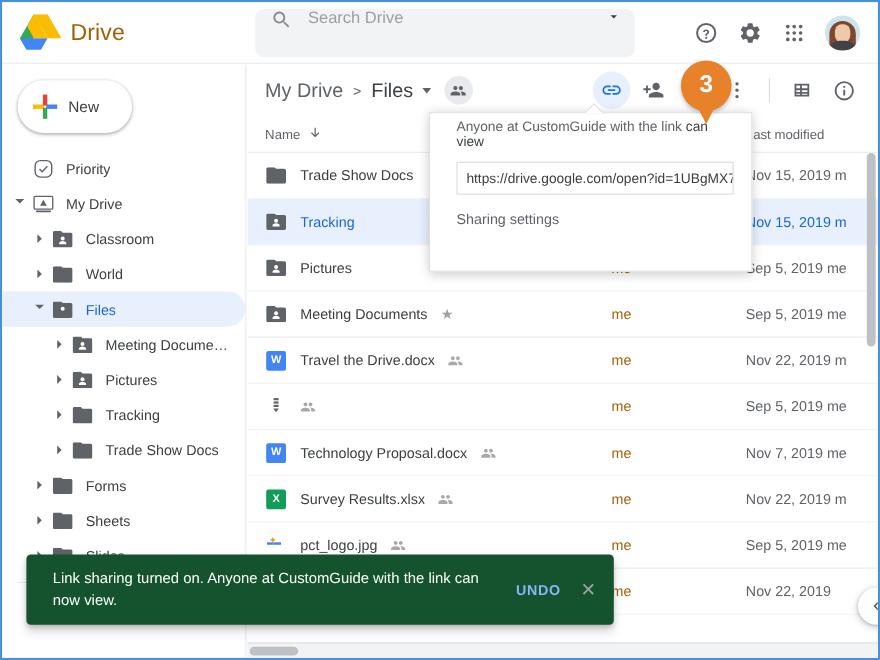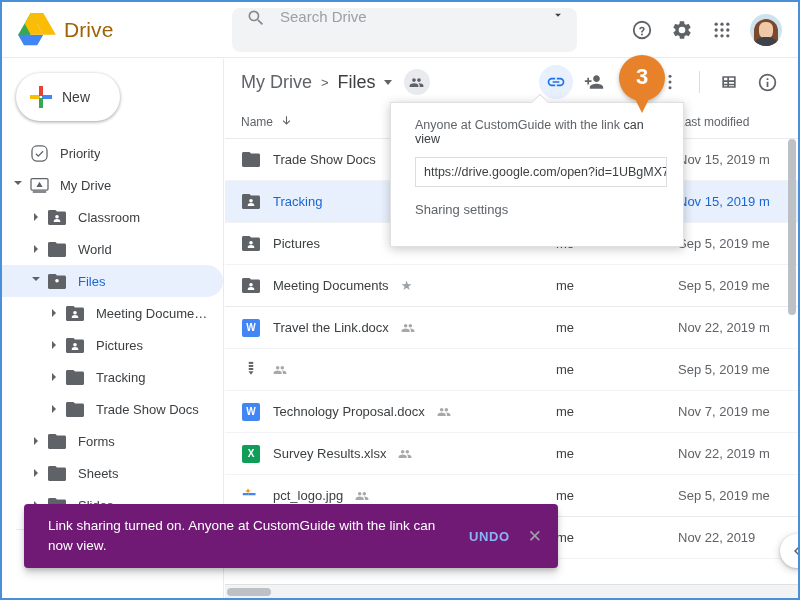--- a/index.html
+++ b/index.html
@@ -130,21 +130,21 @@
   .col-mod { width: 120px; flex: 0 0 auto; }
   .tbody { position: absolute; left: 0; right: 0; top: 80px; bottom: 0; overflow: hidden; }
   .frow {
     display: flex; align-items: center; height: 42px;
     border-bottom: 1px solid #f1f3f4; padding-left: 16px; cursor: pointer;
   }
   .frow.sel { background: #e8f0fe; }
   .frow.sel .fname, .frow.sel .fmod { color: #1967d2; }
   .fnamecell { flex: 1 1 auto; display: flex; align-items: center; gap: 12px; min-width: 0; }
   .fname { font-size: 13px; color: #3c4043; white-space: nowrap; overflow: hidden; text-overflow: ellipsis; }
-  .fowner { width: 122px; flex: 0 0 auto; font-size: 13px; color: #404040; }
+  .fowner { width: 122px; flex: 0 0 auto; font-size: 13px; color: #a16207; }
   .fmod { width: 120px; flex: 0 0 auto; font-size: 13px; color: #5f6368; }
   .star { color: #9aa0a6; font-size: 13px; }
   .people { opacity: .55; display: inline-flex; }
   .gap-row { border-bottom: 1px solid #e8eaed; }
 
   .doctile {
     width: 18px; height: 18px; border-radius: 2px; flex: 0 0 auto;
     display: flex; align-items: center; justify-content: center;
     font-size: 10px; font-weight: 700; color: #fff; font-family: "Liberation Sans", sans-serif;
   }
@@ -187,21 +187,21 @@
   .toggle {
     margin-left: auto; width: 52px; height: 22px; position: relative; cursor: pointer;
   }
   .toggle .track { position: absolute; left: 0; top: 4px; width: 44px; height: 14px;
     background: #a5d6a7; border-radius: 7px; }
   .toggle .knob {
     position: absolute; right: 0; top: 0; width: 24px; height: 24px; border-radius: 50%;
     background: #2e7d32; display: flex; align-items: center; justify-content: center;
     box-shadow: 0 1px 3px rgba(0,0,0,.3);
   }
-  .pop-sub { padding: 5px 16px 0 24px; font-size: 12.5px; color: #5f6368; margin-top: 10px; }
+  .pop-sub { padding: 5px 16px 0 24px; font-size: 12.5px; color: #5f6368; }
   .pop-sub b { color: #3c4043; font-weight: 400; }
   .pop-link {
     margin: 11px 16px 0 24px; height: 30px; border: 1px solid #dadce0;
     display: flex; align-items: center; padding: 0 8px;
     font-size: 12.5px; color: #3c4043; overflow: hidden; white-space: nowrap;
   }
   .pop-settings { padding: 15px 0 0 24px; font-size: 13px; color: #5f6368; cursor: pointer; }
 
   
   .callout {
@@ -214,21 +214,21 @@
   .callout::after {
     content: ""; position: absolute; left: 50%; top: 36px; transform: translateX(-50%);
     width: 0; height: 0;
     border-left: 11px solid transparent; border-right: 11px solid transparent;
     border-top: 22px solid #e8822a;
   }
 
   
   .toast {
     position: absolute; left: 22px; bottom: 30px; width: 534px; min-height: 56px;
-    background: #701a75; color: #fff; border-radius: 4px;
+    background: #14532d; color: #fff; border-radius: 4px;
     display: flex; align-items: center; padding: 12px 16px 12px 24px;
     box-shadow: 0 3px 5px -1px rgba(0,0,0,.2), 0 6px 10px 0 rgba(0,0,0,.14);
     z-index: 60;
   }
   .toast-msg { font-size: 13.5px; line-height: 20px; flex: 1 1 auto; padding-right: 14px; }
   .toast-undo { color: #8ab4f8; font-size: 13px; font-weight: 700; letter-spacing: .6px; cursor: pointer; }
   .toast-close { margin-left: 18px; color: #9aa0a6; font-size: 17px; cursor: pointer; line-height: 1; }
 </style>
 </head>
 <body>
@@ -577,21 +577,21 @@
             <span class="star">★</span>
           </div>
           <div class="fowner">me</div>
           <div class="fmod">Sep 5, 2019 me</div>
         </div>
         <div class="frow">
           <div class="fnamecell">
             <span style="display: inline-flex; width: 20px; justify-content: center;">
               <span class="doctile w">W</span>
             </span>
-            <span class="fname">Travel the Link.docx</span>
+            <span class="fname">Travel the Drive.docx</span>
             <span class="people">
               <svg width="14" height="14" viewBox="0 0 24 24">
                 <path fill="#5f6368" d="M16 11c1.66 0 2.99-1.34 2.99-3S17.66 5 16 5s-3 1.34-3 3 1.34 3 3 3zm-8 0c1.66 0 2.99-1.34 2.99-3S9.66 5 8 5 5 6.34 5 8s1.34 3 3 3zm0 2c-2.33 0-7 1.17-7 3.5V19h14v-2.5c0-2.33-4.67-3.5-7-3.5zm8 0c-.29 0-.62.02-.97.05 1.16.84 1.97 1.97 1.97 3.45V19h6v-2.5c0-2.33-4.67-3.5-7-3.5z"></path>
               </svg>
             </span>
           </div>
           <div class="fowner">me</div>
           <div class="fmod">Nov 22, 2019 m</div>
         </div>
         <div class="frow">

